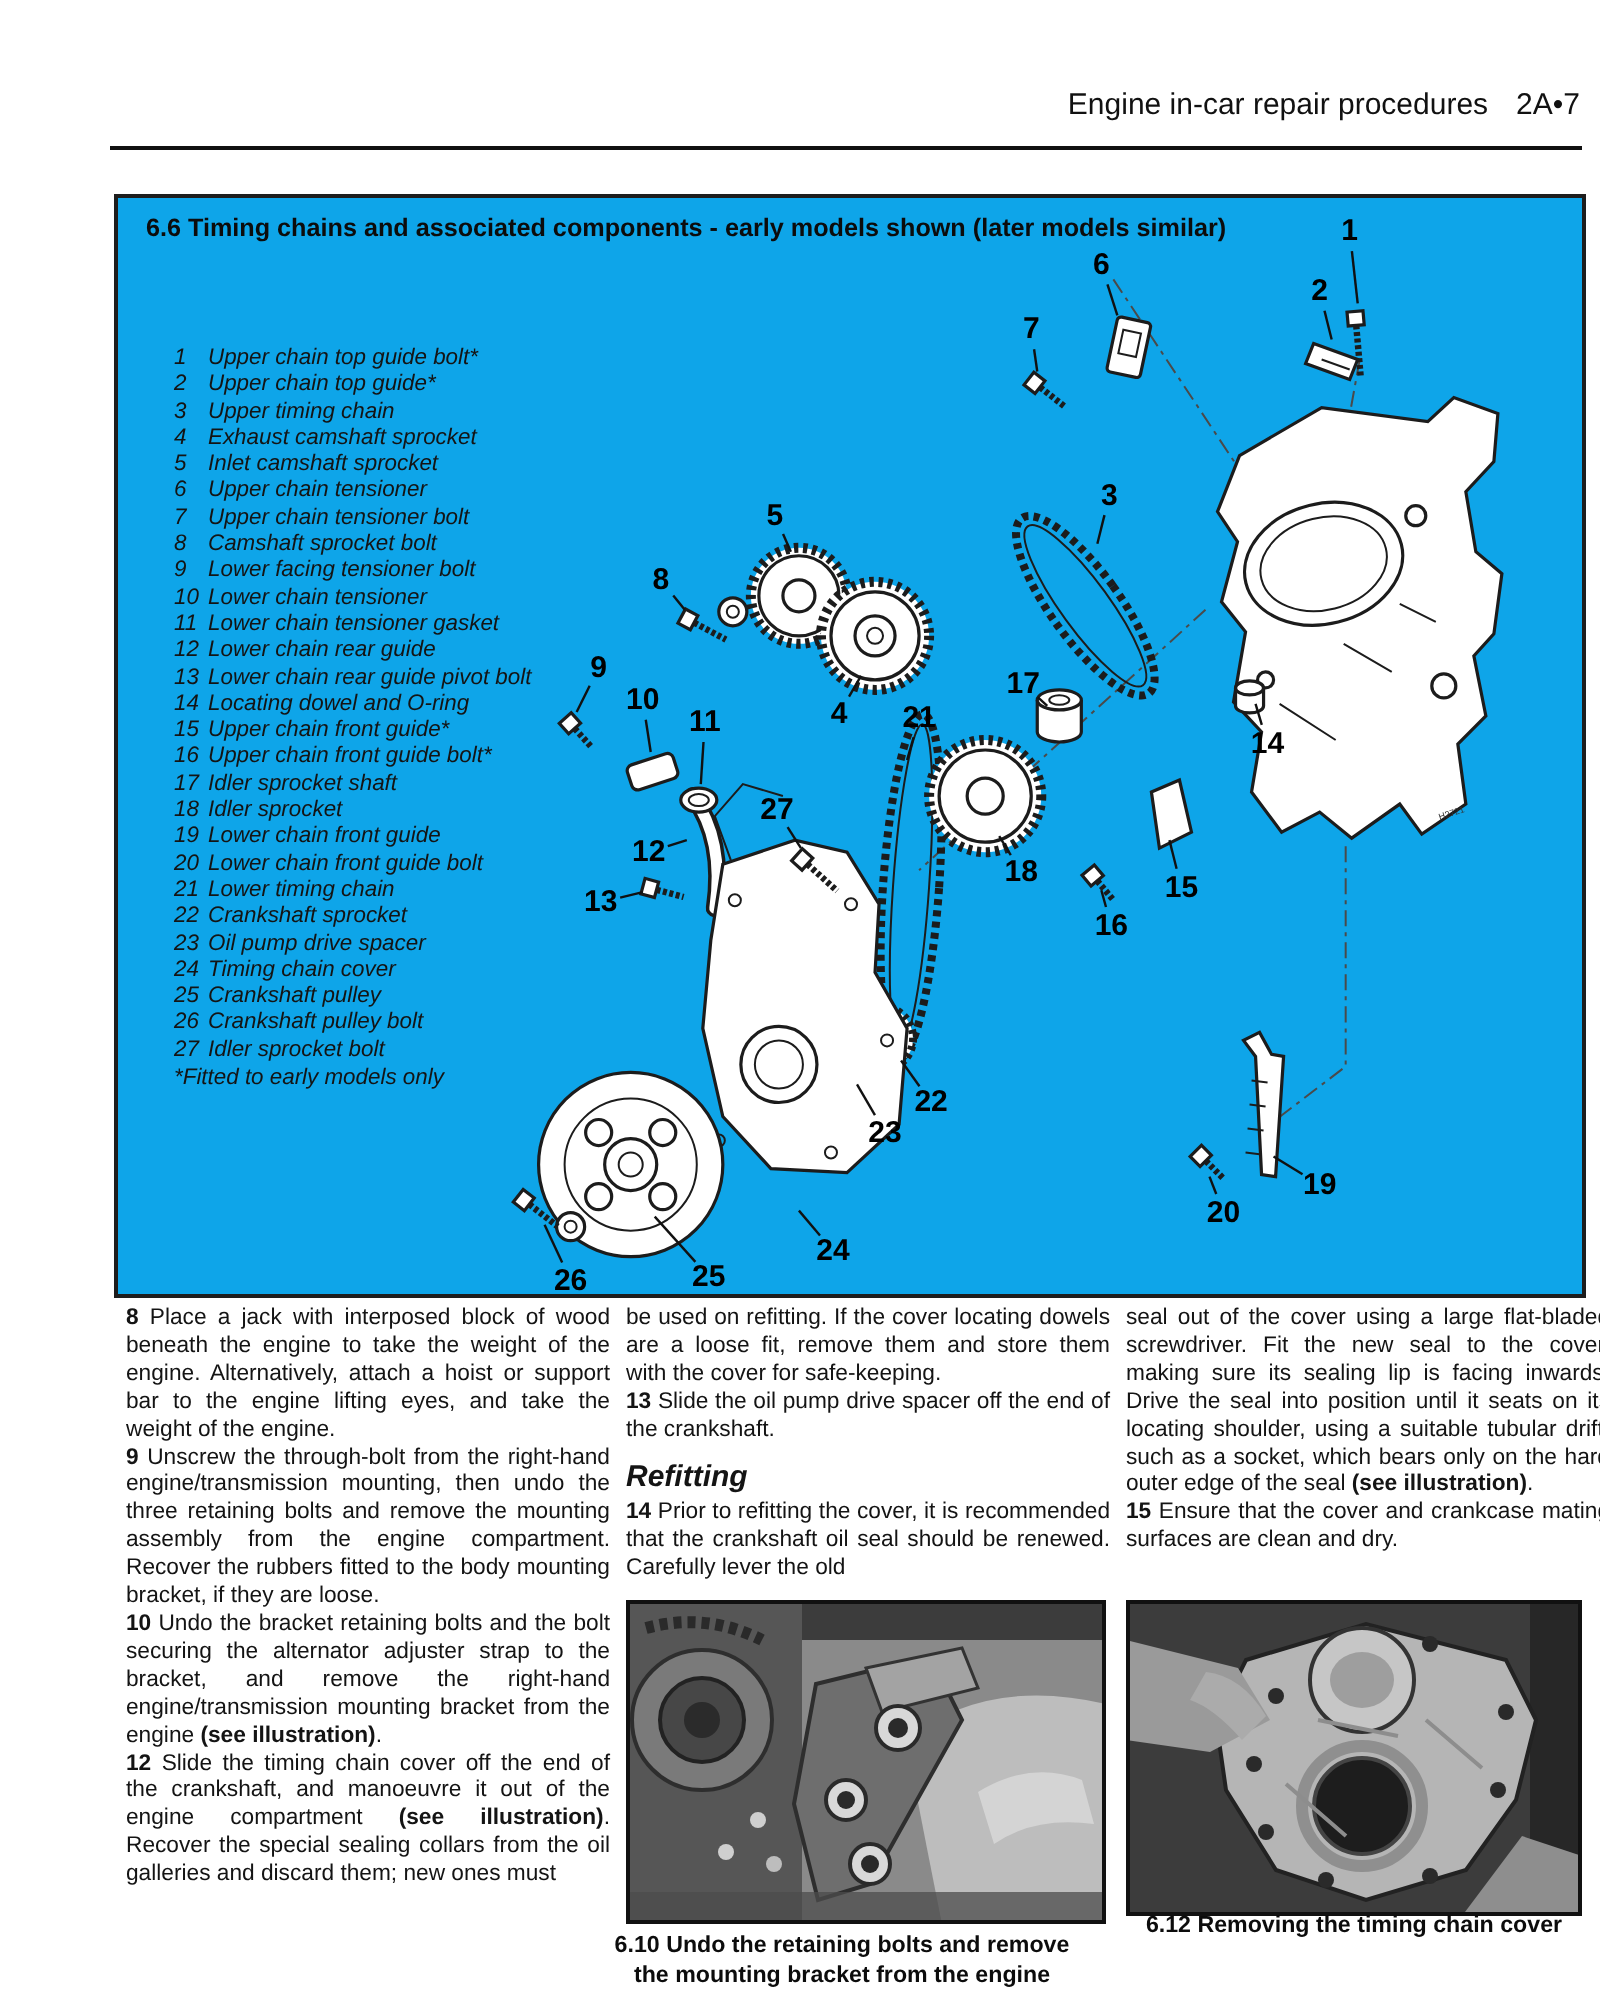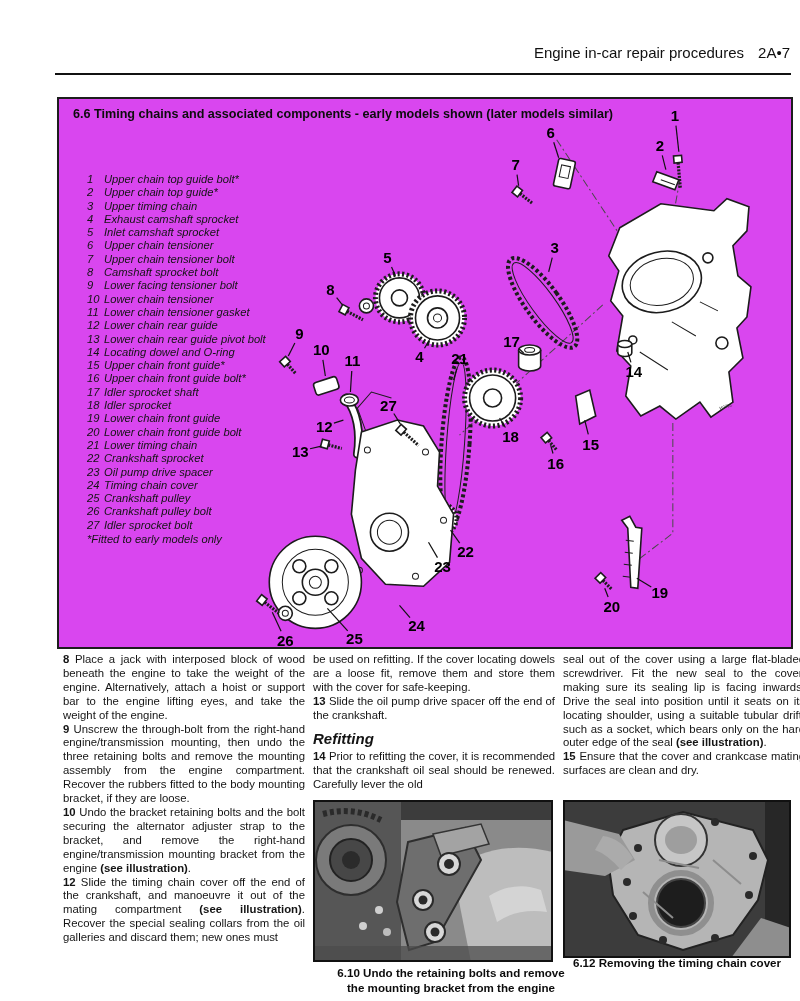--- a/index.html
+++ b/index.html
@@ -3,21 +3,21 @@
 <meta charset="utf-8">
 <style>
   html,body{margin:0;padding:0;background:#e8e8e8;}
   .page{position:relative;width:800px;height:1001px;background:#ffffff;overflow:hidden;
         font-family:"Liberation Sans",sans-serif;color:#111;}
   
   .hdr{position:absolute;top:44px;right:10px;font-size:15px;color:#111;white-space:nowrap;}
   .hdr .pgnum{margin-left:14px;}
   .hdr-rule{position:absolute;top:73px;left:55px;width:736px;border-top:2px solid #111;}
   
-  .figbox{position:absolute;left:57px;top:97px;width:732px;height:548px;border:2px solid #1d1d1d;background:#d946ef;}
+  .figbox{position:absolute;left:57px;top:97px;width:732px;height:548px;border:2px solid #1d1d1d;background:#0ea5e9;}
   .figtitle{position:absolute;left:14px;top:8px;font-weight:bold;font-size:12.6px;color:#0c0c0c;}
   .plist{position:absolute;left:28px;top:41px;font-style:italic;font-size:11.2px;line-height:13.3px;color:#141414;z-index:3;margin-top:33px;}
   .part-row .pn{display:inline-block;min-width:17px;}
   .pfoot{margin-top:1px;}
   .fig-svg{position:absolute;left:0;top:0;width:100%;height:100%;z-index:1;}
   
   .pt{fill:#fff;stroke:#1c1c1c;stroke-width:1.6;}
   .ptt{fill:none;stroke:#1c1c1c;stroke-width:1;}
   .teeth{fill:#fff;stroke:#1c1c1c;stroke-width:5;stroke-dasharray:2.2 2.4;}
   .teeth-s{fill:#fff;stroke:#1c1c1c;stroke-width:4;stroke-dasharray:2 2;}
@@ -36,21 +36,21 @@
   .col p{margin:0;}
   .col b{font-weight:bold;}
   .col-1{left:63px;} .col-2{left:313px;} .col-3{left:563px;}
   .refit-head{font-style:italic;font-weight:bold;font-size:15px;margin:9px 0 5px 0;text-align:left;}
   
   .photo{position:absolute;display:block;}
   .photo svg{display:block;}
   .photo1{left:313px;top:800px;width:240px;height:162px;}
   .photo2{left:563px;top:800px;width:228px;height:158px;}
   .cap{position:absolute;text-align:center;font-weight:bold;font-size:11.6px;line-height:14.5px;color:#0c0c0c;}
-  .cap1{left:328px;top:966px;width:246px;}
+  .cap1{left:298px;top:966px;width:246px;}
   .cap2{left:560px;top:956px;width:234px;}
 </style>
 </head>
 <body>
 
 <div class="page">
 
   <div class="hdr">
     <span>Engine in-car repair procedures</span><span class="pgnum">2A•7</span>
   </div>
@@ -299,21 +299,21 @@
         <div class="part-row"><span class="pn">26</span><span>Crankshaft pulley bolt</span></div>
         <div class="part-row"><span class="pn">27</span><span>Idler sprocket bolt</span></div>
         <div class="pfoot">*Fitted to early models only</div>
       </div>
   </div>
 
   <div class="col col-1">
       <p><b>8</b><span>  Place a jack with interposed block of wood beneath the engine to take the weight of the engine. Alternatively, attach a hoist or support bar to the engine lifting eyes, and take the weight of the engine.</span></p>
       <p><b>9</b><span>  Unscrew the through-bolt from the right-hand engine/transmission mounting, then undo the three retaining bolts and remove the mounting assembly from the engine compartment. Recover the rubbers fitted to the body mounting bracket, if they are loose.</span></p>
       <p><b>10</b><span>  Undo the bracket retaining bolts and the bolt securing the alternator adjuster strap to the bracket, and remove the right-hand engine/transmission mounting bracket from the engine </span><b>(see illustration)</b><span>.</span></p>
-      <p><b>12</b><span>  Slide the timing chain cover off the end of the crankshaft, and manoeuvre it out of the mating compartment </span><b>(see illustration)</b><span>. Recover the special sealing collars from the oil galleries and discard them; new ones must</span></p>
+      <p><b>12</b><span>  Slide the timing chain cover off the end of the crankshaft, and manoeuvre it out of the engine compartment </span><b>(see illustration)</b><span>. Recover the special sealing collars from the oil galleries and discard them; new ones must</span></p>
     </div>
   <div class="col col-2">
       <p><span>be used on refitting. If the cover locating dowels are a loose fit, remove them and store them with the cover for safe-keeping.</span></p>
       <p><b>13</b><span>  Slide the oil pump drive spacer off the end of the crankshaft.</span></p>
       <div class="refit-head">Refitting</div>
       <p><b>14</b><span>  Prior to refitting the cover, it is recommended that the crankshaft oil seal should be renewed. Carefully lever the old</span></p>
     </div>
   <div class="col col-3">
       <p><span>seal out of the cover using a large flat-bladed screwdriver. Fit the new seal to the cover, making sure its sealing lip is facing inwards. Drive the seal into position until it seats on its locating shoulder, using a suitable tubular drift, such as a socket, which bears only on the hard outer edge of the seal </span><b>(see illustration)</b><span>.</span></p>
       <p><b>15</b><span>  Ensure that the cover and crankcase mating surfaces are clean and dry.</span></p>

